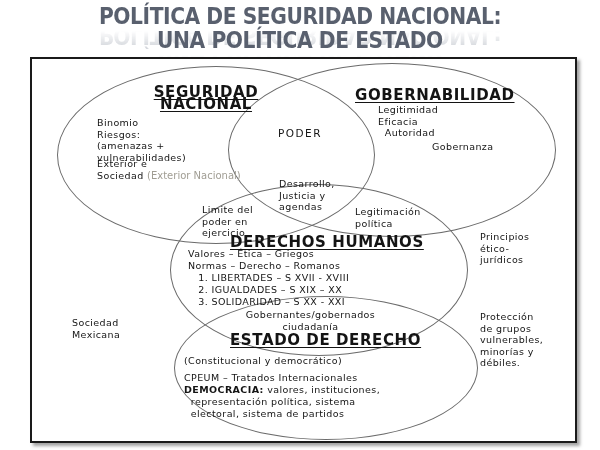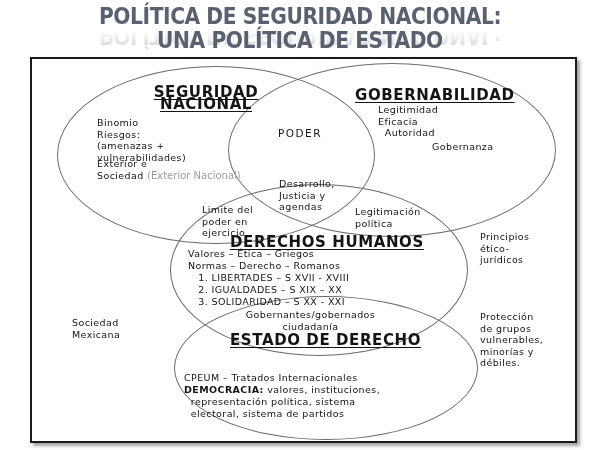--- a/index.html
+++ b/index.html
@@ -85,20 +85,21 @@
 política</div>
 
   <div class="txt hd ctr" style="left:230px;top:236px;width:170px">DERECHOS HUMANOS</div>
   <div class="txt" style="left:188px;top:248px;line-height:12px">Valores – Ética – Griegos
 Normas – Derecho – Romanos
 &nbsp;&nbsp;&nbsp;1. LIBERTADES – S XVII - XVIII
 &nbsp;&nbsp;&nbsp;2. IGUALDADES – S XIX – XX
 &nbsp;&nbsp;&nbsp;3. SOLIDARIDAD – S XX - XXI</div>
 
   <div class="txt hd ctr" style="left:230px;top:334px;width:165px">ESTADO DE DERECHO</div>
+  <div class="txt" style="left:184px;top:355px">(Constitucional y democrático)</div>
   <div class="txt" style="left:184px;top:372px;line-height:12px"><span>CPEUM – Tratados Internacionales</span><br><span class="b">DEMOCRACIA:</span><span> valores, instituciones,</span><br><span>&nbsp;&nbsp;representación política, sistema
 &nbsp;&nbsp;electoral, sistema de partidos</span></div>
 
   <div class="txt" style="left:72px;top:317px">Sociedad
 Mexicana</div>
   <div class="txt" style="left:480px;top:231px">Principios
 ético-
 jurídicos</div>
   <div class="txt" style="left:480px;top:311px">Protección
 de grupos

